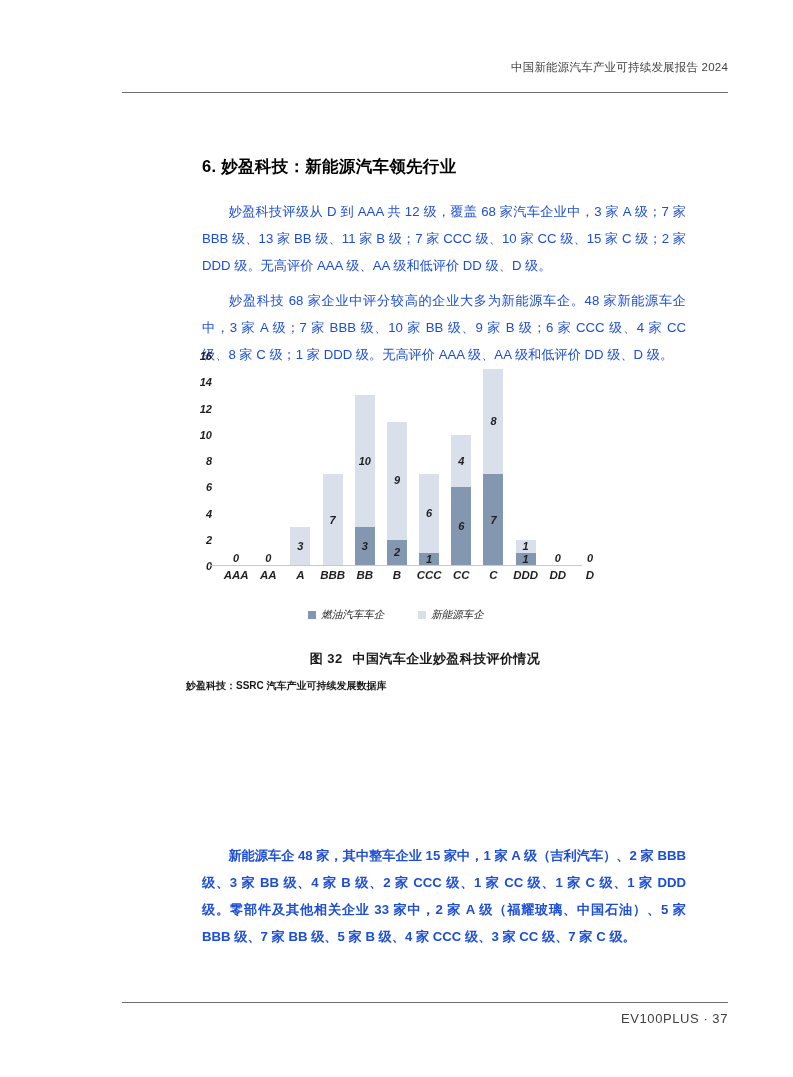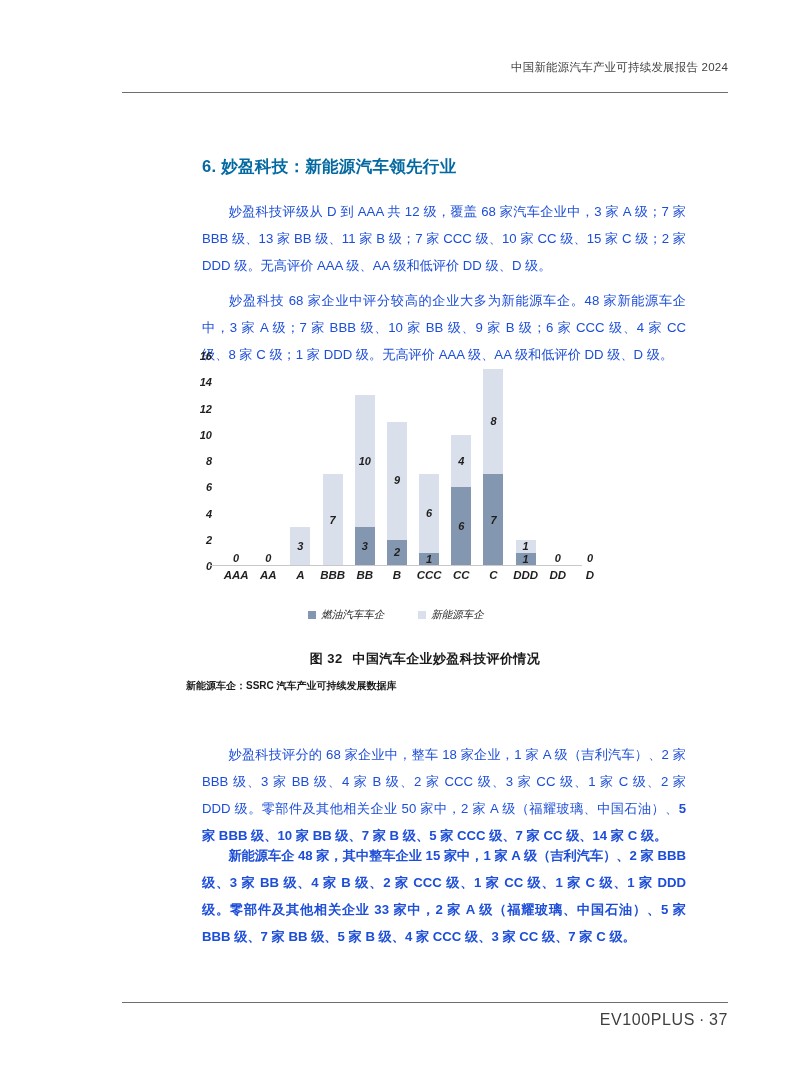--- a/index.html
+++ b/index.html
@@ -44,21 +44,21 @@
     background: #6e6e6e;
   }
 
   
   .section-heading {
     position: absolute;
     left: 202px;
     top: 142px;
     font-size: 16.5px;
     font-weight: bold;
-    color: #0369a1;
+    color: #000000;
     letter-spacing: 0.3px;
     white-space: nowrap;
   }
 
   
   .para {
     position: absolute;
     left: 202px;
     width: 484px;
     font-size: 13.2px;
@@ -238,21 +238,21 @@
     top: 1002px;
     height: 1px;
     background: #6e6e6e;
   }
   .footer {
     position: absolute;
     left: 122px;
     width: 606px;
     top: 1011px;
     text-align: right;
-    font-size: 16px;
+    font-size: 13px;
     color: #3f3f3f;
     letter-spacing: 0.6px;
     white-space: nowrap;
   }
   .footer .dot { margin: 0 4px; }
 </style>
 </head>
 <body>
 
 <div class="page">
@@ -393,23 +393,22 @@
         <div class="legend-item">
           <span class="legend-swatch" style="background: rgb(217, 223, 235);"></span>
           <span>新能源车企</span>
         </div>
       </div>
   </div>
 
   <div class="fig-caption">
     <span>图</span><span class="num">32</span><span>中国汽车企业妙盈科技评价情况</span>
   </div>
-  <div class="source-note">新能源车企：SSRC 汽车产业可持续发展数据库</div>
-
-  <p class="para" id="para-3"><span class="indent"></span><span>妙盈科技评分的 68 家企业中，整车 18 家企业，1 家 A 级（吉利汽车）、2 家 BBB 级、3 家 BB 级、4 家 B 级、2 家 CCC 级、3 家 CC 级、1 家 C 级、2 家 DDD 级。零部件及其他相关企业 50 家中，2 家 A 级（福耀玻璃、中国石油）、</span><span class="b">5 家 BBB 级、10 家 BB 级、7 家 B 级、5 家 CCC 级、7 家 CC 级、14 家 C 级。</span></p>
+  <div class="source-note">妙盈科技：SSRC 汽车产业可持续发展数据库</div>
+
 
   <p class="para bold" id="para-4"><span class="indent"></span><span>新能源车企 48 家，其中整车企业 15 家中，1 家 A 级（吉利汽车）、2 家 BBB 级、3 家 BB 级、4 家 B 级、2 家 CCC 级、1 家 CC 级、1 家 C 级、1 家 DDD 级。零部件及其他相关企业 33 家中，2 家 A 级（福耀玻璃、中国石油）、5 家 BBB 级、7 家 BB 级、5 家 B 级、4 家 CCC 级、3 家 CC 级、7 家 C 级。</span></p>
 
   <div class="footer-rule"></div>
   <div class="footer">
     <span>EV100PLUS</span><span class="dot">·</span><span>37</span>
   </div>
 
 </div>
 

